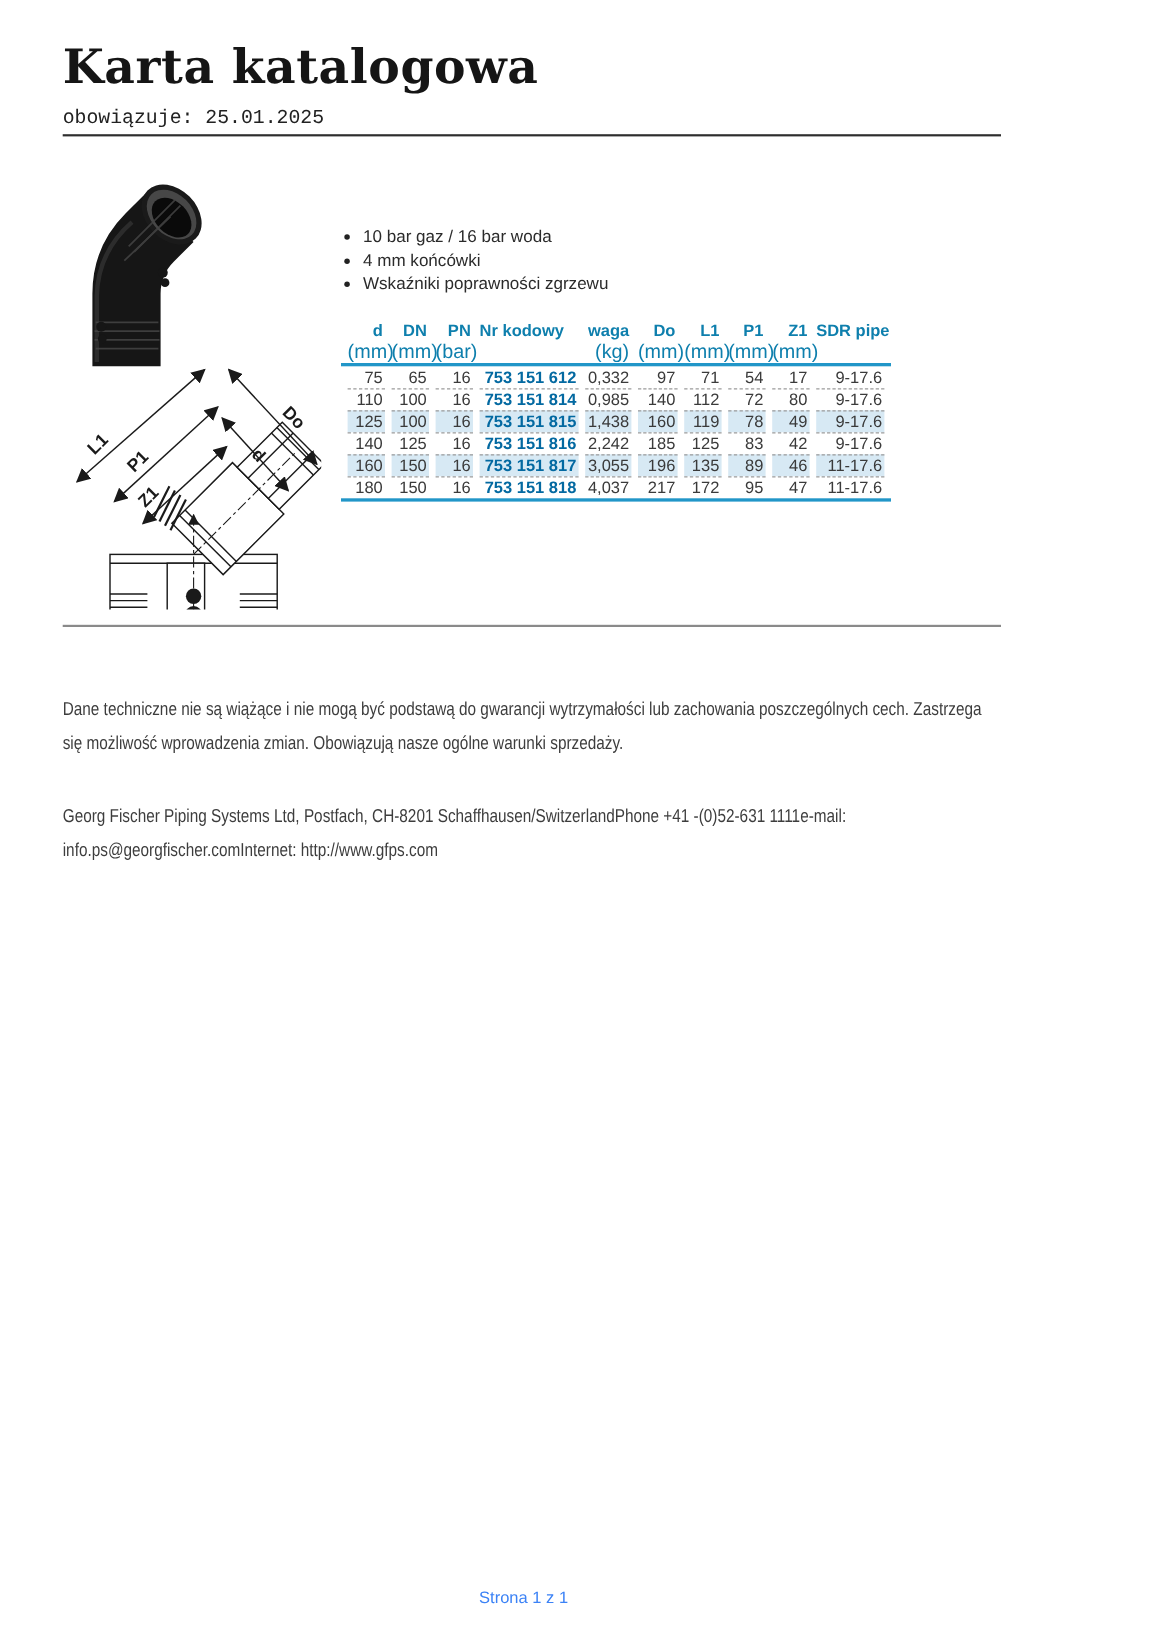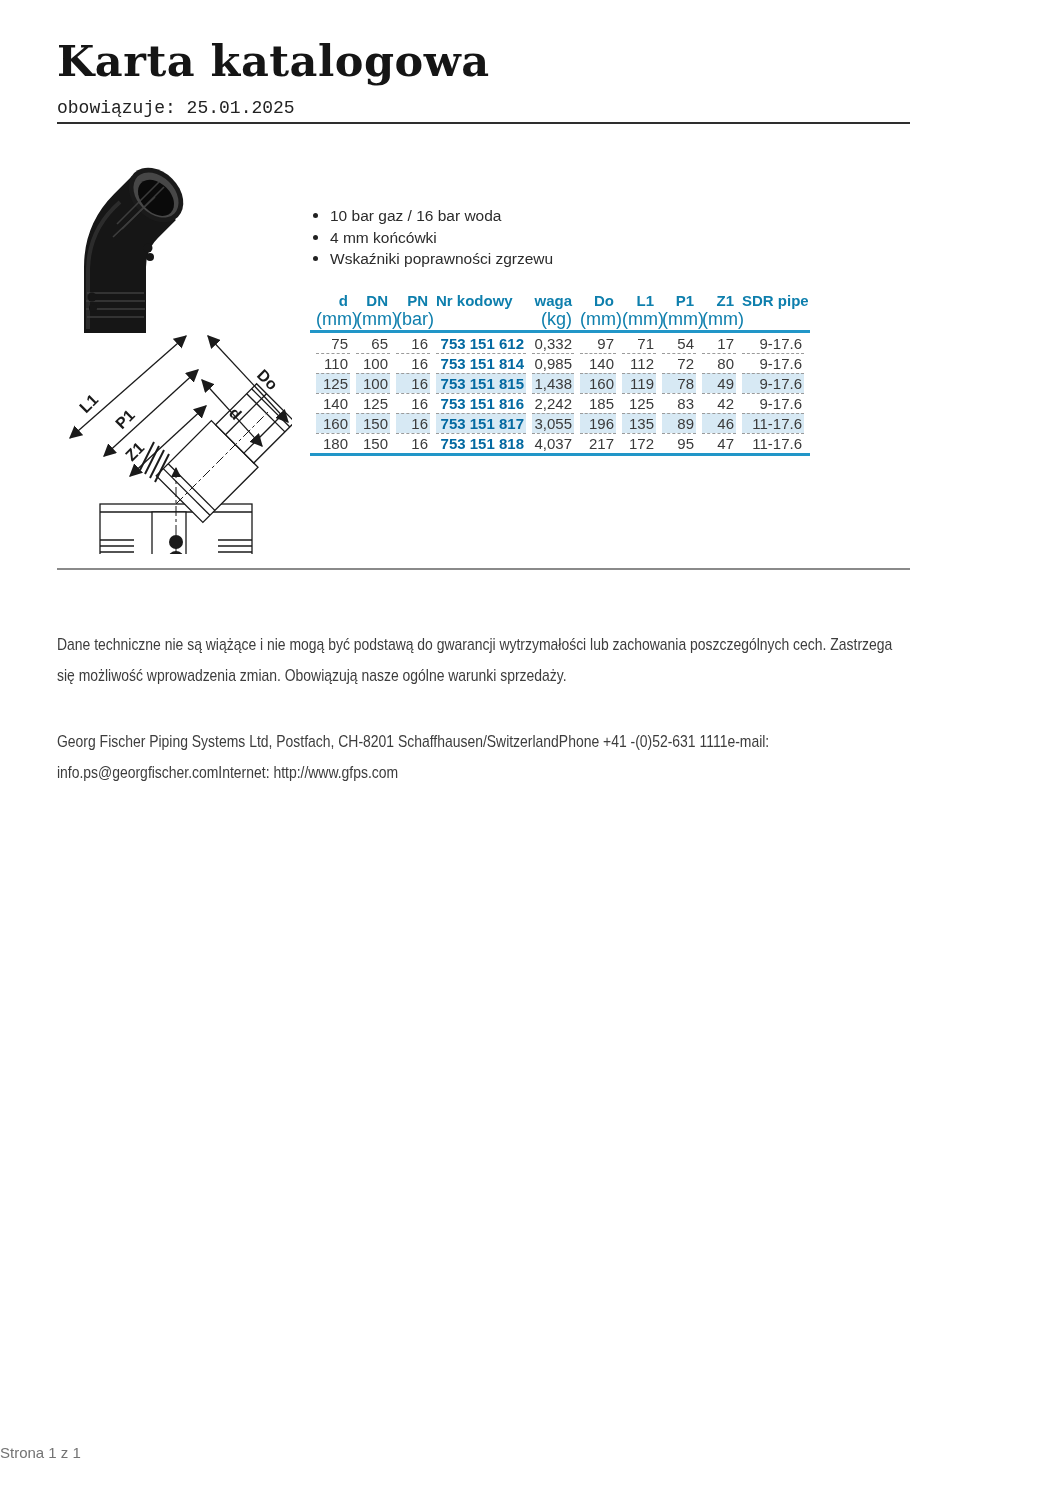--- a/index.html
+++ b/index.html
@@ -53,22 +53,22 @@
   tbody tr.alt td { background:#d7e9f4; }
 
   
   .legal-line, .contact-line {
     white-space:nowrap; transform:scaleX(0.82); transform-origin:0 50%;
     font-size:17px; color:#3d3d3d; line-height:31px;
   }
   .disclaimer { position:absolute; left:57px; top:629px; }
   .contact    { position:absolute; left:57px; top:726px; }
   .page-footer {
-    position:absolute; left:0; top:1444px; width:952px; 
-    font-size:15px; color:#737373;
+    position:absolute; left:0; top:1444px; width:952px; text-align:center;
+    font-size:15px; color:#3b82f6;
   }
   svg text { font-family:"Liberation Sans", sans-serif; }
 </style>
 </head>
 <body>
 
 <div class="page">
 
   <div class="doc-title">Karta katalogowa</div>
   <div class="doc-date">obowiązuje: 25.01.2025</div>

